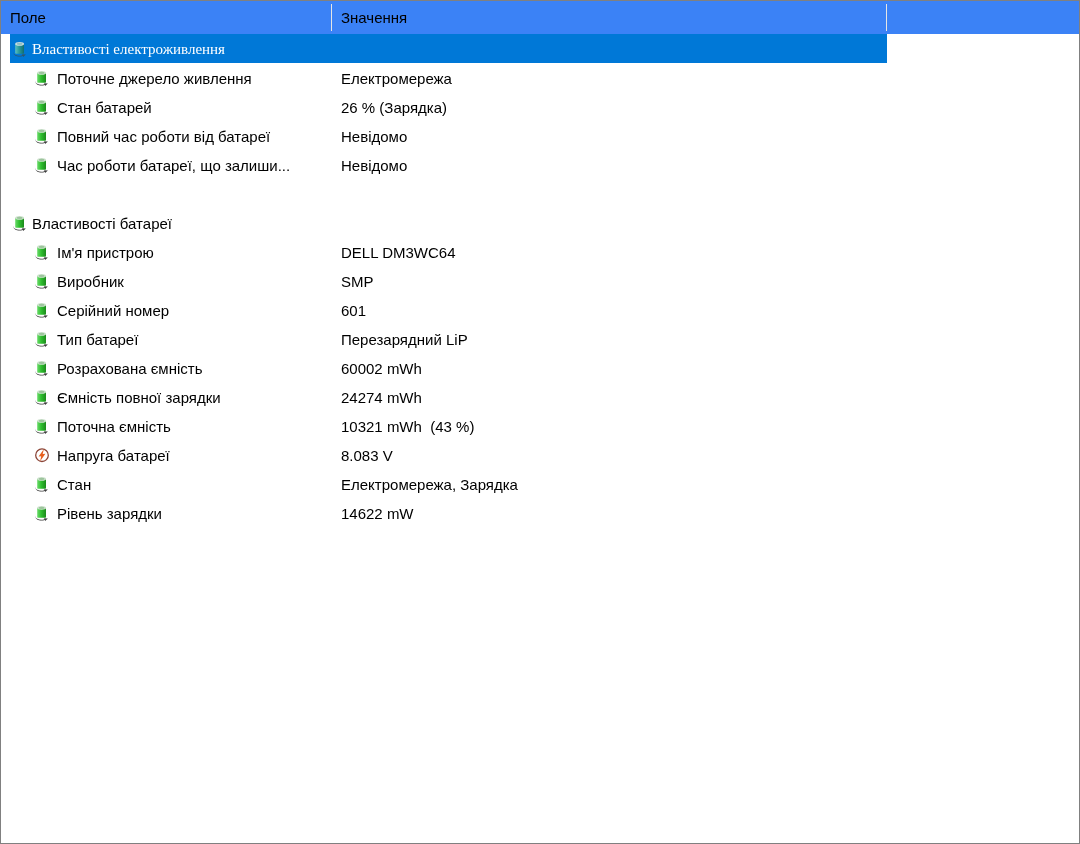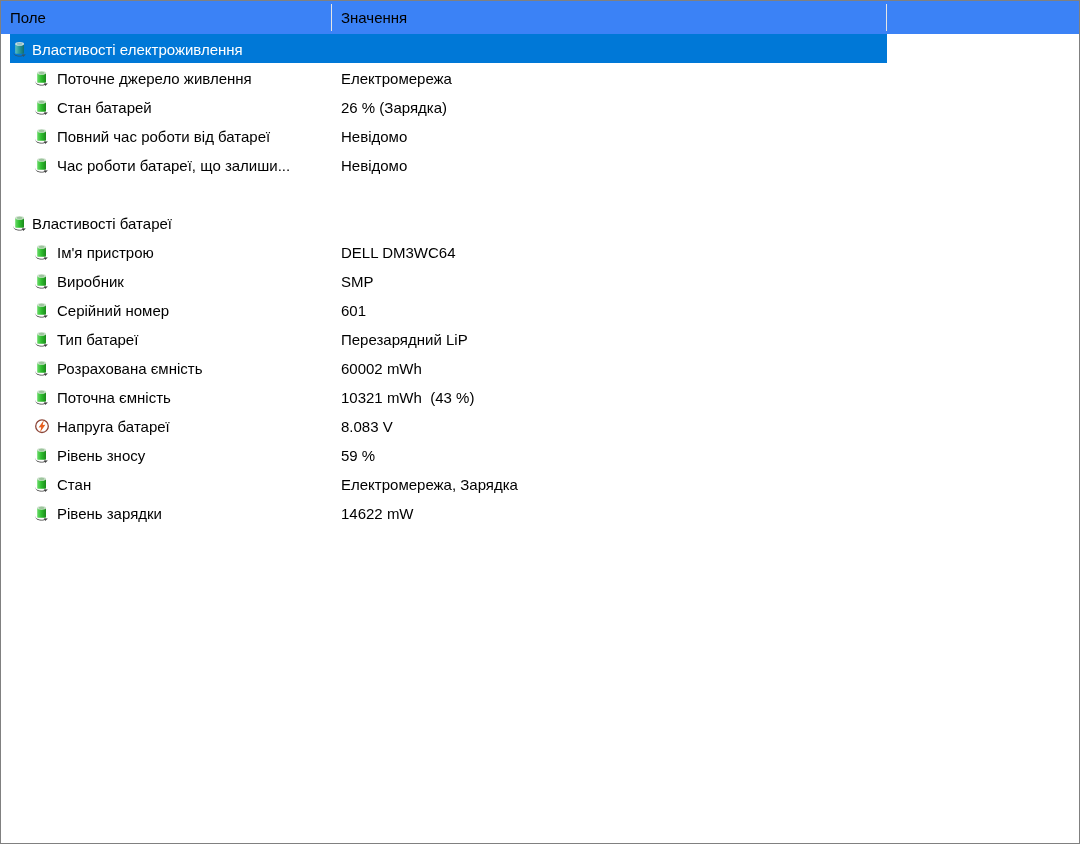--- a/index.html
+++ b/index.html
@@ -70,21 +70,21 @@
     top: 50%;
     transform: translateY(-50%);
     font-size: 15px;
     color: var(--text, #000);
     white-space: pre;
     z-index: 1;
   }
   .row.group .field { left: 31px; }
   .row.item  .field { left: 56px; }
   .value { left: 340px; }
-  .row.selected .field, .row.selected .value { color: var(--selection-text, #fff); }
+  .row.selected .field, .row.selected .value { color: var(--selection-text, #fff); font-family: Liberation Serif, serif; }
   .spacer { height: 29px; }
 </style>
 </head>
 <body>
 
 <svg width="0" height="0" style="position:absolute" aria-hidden="true">
   <defs>
     <linearGradient id="gradGreen" x1="0" y1="0" x2="1" y2="0">
       <stop offset="0" stop-color="#6ada6a"></stop>
       <stop offset="0.45" stop-color="#2fbf2f"></stop>
@@ -216,40 +216,40 @@
         <span class="cell field">Розрахована ємність</span>
         <span class="cell value">60002 mWh</span>
       </div>
       <div class="row item">
         <span class="icon"><svg width="16" height="16" viewBox="0 0 16 16">
             <path d="M1 11 C1.8 14.6 6.8 15.4 10.4 14.2 L10.1 13.15 L13.9 13.6 L11.1 15.95 L10.85 14.95 C6.6 16.3 1.6 15.2 1 11 Z" fill="#3d3d3d"></path>
             <rect x="3.2" y="2.7" width="8.8" height="10.1" rx="0.8" fill="url(#gradGreen)"></rect>
             <ellipse cx="7.6" cy="2.9" rx="4.4" ry="1.8" fill="#cfe3cf"></ellipse>
             <ellipse cx="7.6" cy="2.9" rx="3" ry="1.05" fill="#9dc49d"></ellipse>
           </svg></span>
+        <span class="cell field">Ємність повної зарядки</span>
+        <span class="cell value">24274 mWh</span>
+      </div>
+      <div class="row item">
+        <span class="icon"><svg width="16" height="16" viewBox="0 0 16 16">
+            <path d="M1 11 C1.8 14.6 6.8 15.4 10.4 14.2 L10.1 13.15 L13.9 13.6 L11.1 15.95 L10.85 14.95 C6.6 16.3 1.6 15.2 1 11 Z" fill="#3d3d3d"></path>
+            <rect x="3.2" y="2.7" width="8.8" height="10.1" rx="0.8" fill="url(#gradGreen)"></rect>
+            <ellipse cx="7.6" cy="2.9" rx="4.4" ry="1.8" fill="#cfe3cf"></ellipse>
+            <ellipse cx="7.6" cy="2.9" rx="3" ry="1.05" fill="#9dc49d"></ellipse>
+          </svg></span>
         <span class="cell field">Поточна ємність</span>
         <span class="cell value">10321 mWh  (43 %)</span>
       </div>
       <div class="row item">
         <span class="icon"><svg width="16" height="16" viewBox="0 0 16 16">
             <circle cx="8" cy="8.2" r="6.3" fill="#ffffff" stroke="#8c4638" stroke-width="1.3"></circle>
             <path d="M9.9 2.1 L4.6 9.4 L7.2 9.3 L6.1 14.3 L11.4 6.8 L8.7 6.9 Z" fill="#e8601f"></path>
           </svg></span>
         <span class="cell field">Напруга батареї</span>
         <span class="cell value">8.083 V</span>
-      </div>
-      <div class="row item">
-        <span class="icon"><svg width="16" height="16" viewBox="0 0 16 16">
-            <path d="M1 11 C1.8 14.6 6.8 15.4 10.4 14.2 L10.1 13.15 L13.9 13.6 L11.1 15.95 L10.85 14.95 C6.6 16.3 1.6 15.2 1 11 Z" fill="#3d3d3d"></path>
-            <rect x="3.2" y="2.7" width="8.8" height="10.1" rx="0.8" fill="url(#gradGreen)"></rect>
-            <ellipse cx="7.6" cy="2.9" rx="4.4" ry="1.8" fill="#cfe3cf"></ellipse>
-            <ellipse cx="7.6" cy="2.9" rx="3" ry="1.05" fill="#9dc49d"></ellipse>
-          </svg></span>
-        <span class="cell field">Рівень зносу</span>
-        <span class="cell value">59 %</span>
       </div>
       <div class="row item">
         <span class="icon"><svg width="16" height="16" viewBox="0 0 16 16">
             <path d="M1 11 C1.8 14.6 6.8 15.4 10.4 14.2 L10.1 13.15 L13.9 13.6 L11.1 15.95 L10.85 14.95 C6.6 16.3 1.6 15.2 1 11 Z" fill="#3d3d3d"></path>
             <rect x="3.2" y="2.7" width="8.8" height="10.1" rx="0.8" fill="url(#gradGreen)"></rect>
             <ellipse cx="7.6" cy="2.9" rx="4.4" ry="1.8" fill="#cfe3cf"></ellipse>
             <ellipse cx="7.6" cy="2.9" rx="3" ry="1.05" fill="#9dc49d"></ellipse>
           </svg></span>
         <span class="cell field">Стан</span>
         <span class="cell value">Електромережа, Зарядка</span>

